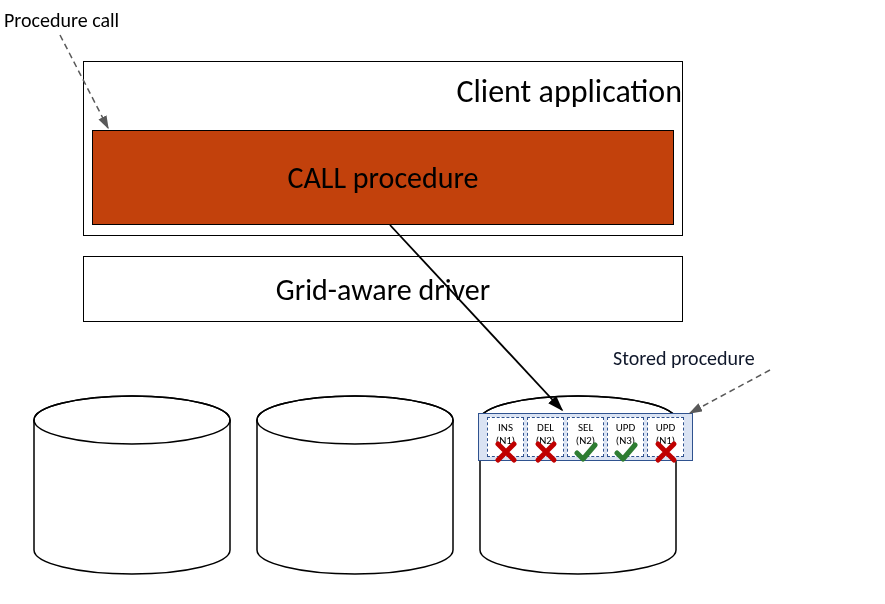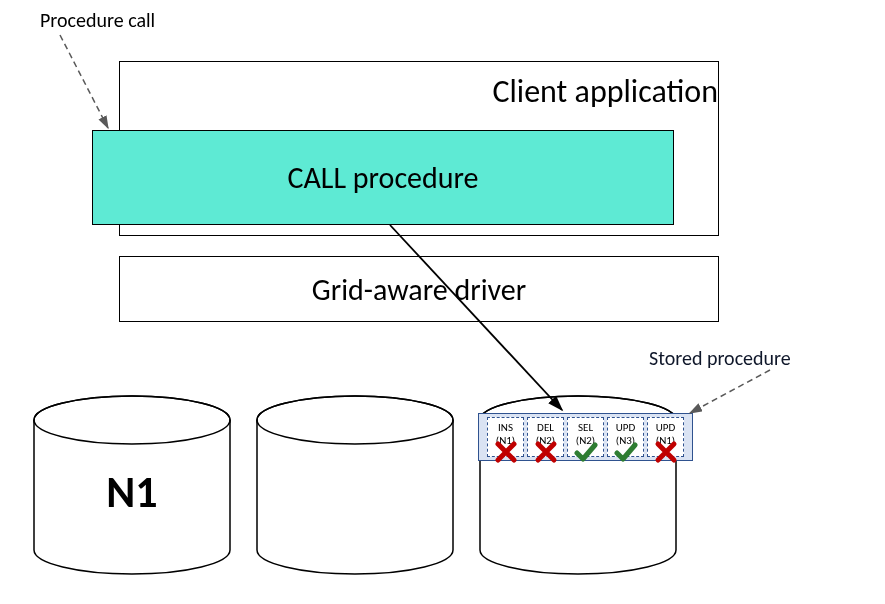--- a/index.html
+++ b/index.html
@@ -5,35 +5,35 @@
   * { box-sizing: border-box; }
   body {
     margin: 0;
     padding: 0;
     font-family: Calibri, Arial, sans-serif;
     background: #fff;
     width: 885px;
     height: 604px;
     position: relative;
   }
-  .abs { position: absolute; margin-left: 36px; }
+  .abs { position: absolute; }
   .proc-call-label { left: 4px; top: 8px; font-size: 20px; color: #000; }
   .stored-label { left: 613px; top: 346px; font-size: 20px; color: #0f172a; }
 
   
   svg.overlay { position: absolute; left: 0; top: 0; width: 885px; height: 604px; pointer-events: none; }
 
   .client-box {
     left: 83px; top: 61px; width: 600px; height: 175px;
     border: 1.5px solid #000; background: #fff;
   }
   .client-title { text-align: right; font-size: 32px; margin-top: 10px; }
   .call-box {
     position: absolute; left: 92px; top: 130px; width: 582px; height: 95px;
-    background: #5eead4; border: 1.5px solid #000;
+    background: #c2410c; border: 1.5px solid #000;
     display: flex; align-items: center; justify-content: center;
     font-size: 30px;
   }
   .driver-box {
     left: 83px; top: 256px; width: 600px; height: 66px;
     border: 1.5px solid #000; background: #fff;
     display: flex; align-items: center; justify-content: center;
     font-size: 30px;
   }
 
@@ -90,21 +90,20 @@
   <span>Grid-aware driver</span>
 </div>
 
 <div class="cyl-wrap" style="left:32px; top:395px;">
   <div class="cyl">
     <svg viewBox="0 0 200 180">
       <ellipse cx="100" cy="25" rx="98" ry="24" fill="#fff" stroke="#000" stroke-width="1.5"></ellipse>
       <path d="M 2 25 L 2 155 A 98 24 0 0 0 198 155 L 198 25" fill="#fff" stroke="#000" stroke-width="1.5"></path>
       <ellipse cx="100" cy="25" rx="98" ry="24" fill="none" stroke="#000" stroke-width="1.5"></ellipse>
     </svg>
-    <div class="cyl-label">N1</div>
   </div>
 </div>
 
 <div class="cyl-wrap" style="left:255px; top:395px;">
   <div class="cyl">
     <svg viewBox="0 0 200 180">
       <ellipse cx="100" cy="25" rx="98" ry="24" fill="#fff" stroke="#000" stroke-width="1.5"></ellipse>
       <path d="M 2 25 L 2 155 A 98 24 0 0 0 198 155 L 198 25" fill="#fff" stroke="#000" stroke-width="1.5"></path>
       <ellipse cx="100" cy="25" rx="98" ry="24" fill="none" stroke="#000" stroke-width="1.5"></ellipse>
     </svg>

